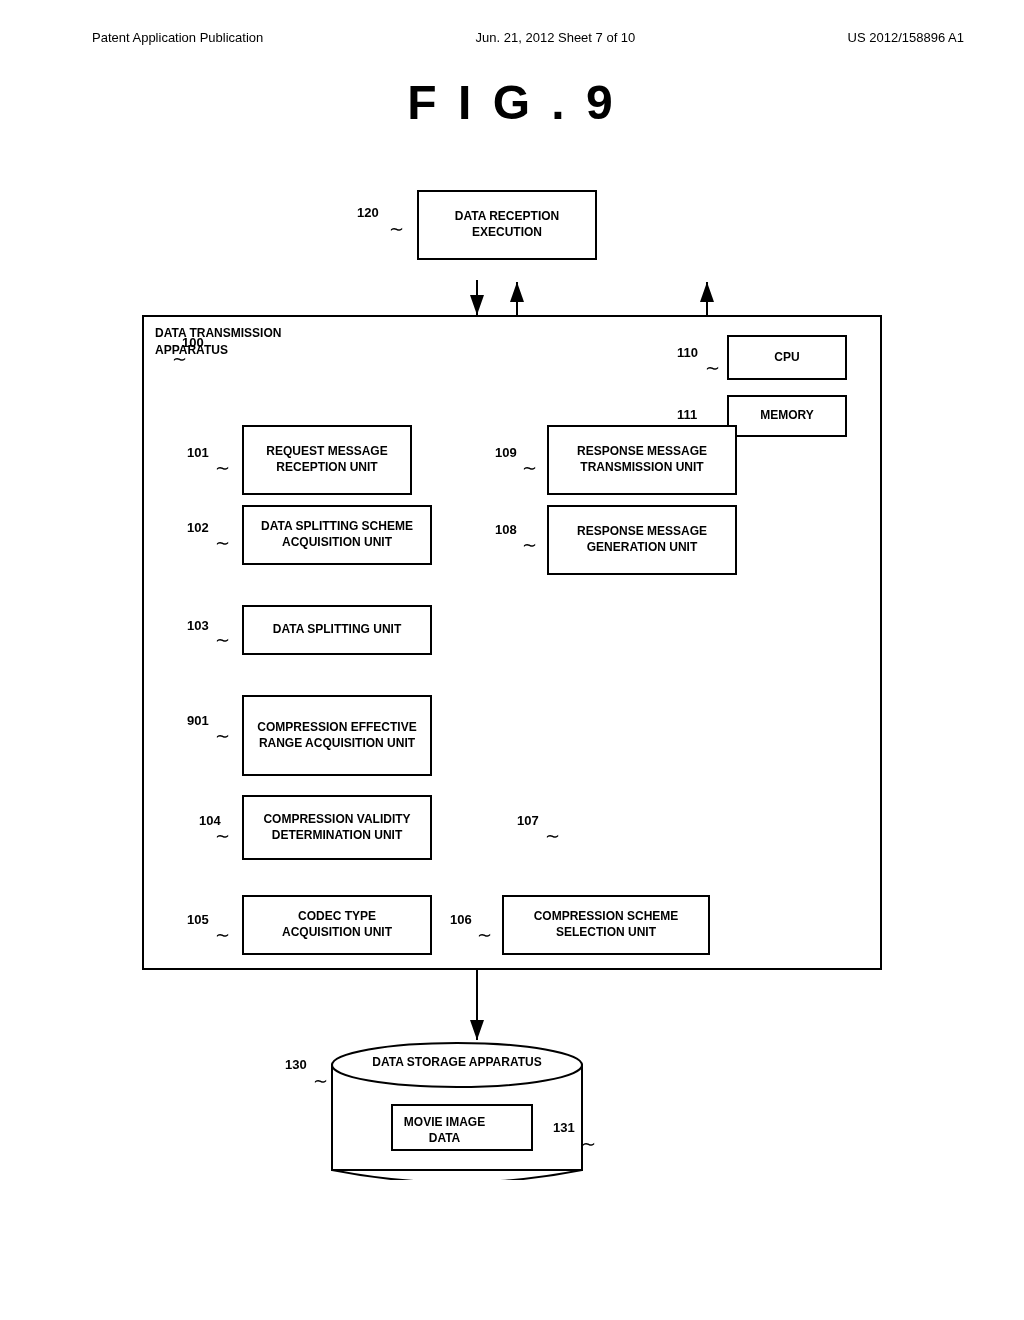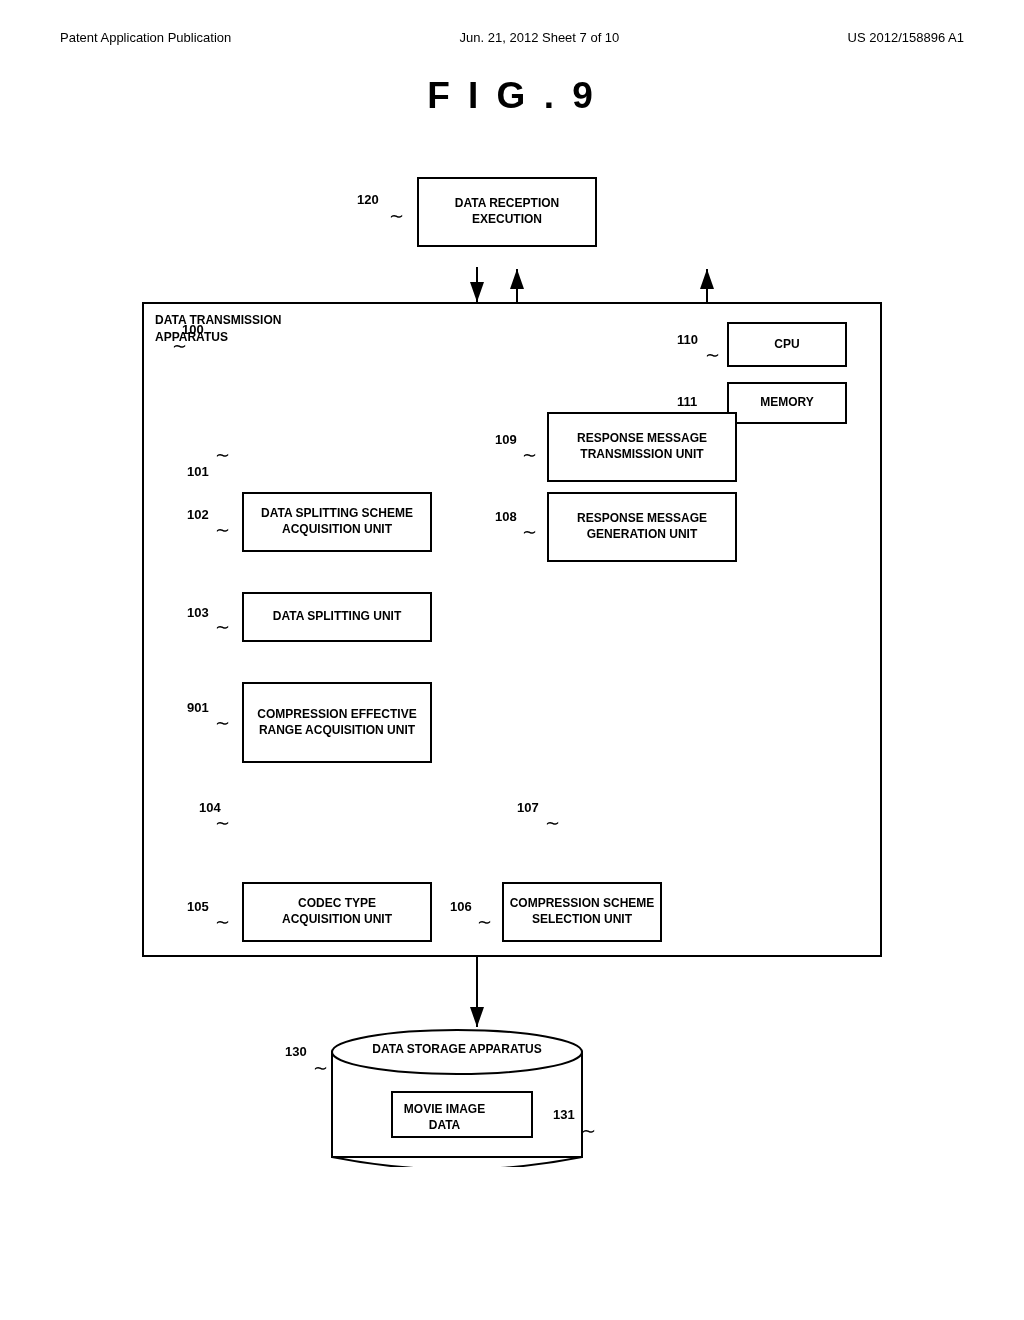--- a/index.html
+++ b/index.html
@@ -17,29 +17,30 @@
       background: #fff;
       padding: 30px 60px;
     }
 
     .header {
       display: flex;
       justify-content: space-between;
       align-items: center;
       margin-bottom: 30px;
       font-size: 13px;
+      margin-left: 32px;
     }
 
     .header-left { font-weight: normal; }
     .header-right { font-weight: normal; }
     .header-center { font-size: 13px; }
 
     .fig-title {
       text-align: center;
-      font-size: 37px;
+      font-size: 48px;
       font-weight: bold;
       letter-spacing: 4px;
       margin-bottom: 30px;
       margin-top: 10px;
     }
 
     .diagram-area {
       position: relative;
       width: 850px;
       margin: 0 auto;
@@ -151,21 +152,25 @@
     </div>
     <div class="label-ref" style="left:590px; top:185px;">110</div>
     <span style="position:absolute; left:618px; top:197px; font-size:18px;">∼</span>
 
     <div class="box" style="left:640px; top:235px; width:120px; height:42px;">
       <span>MEMORY</span>
     </div>
     <div class="label-ref" style="left:590px; top:247px;">111</div>
     <span style="position:absolute; left:618px; top:258px; font-size:18px;">∼</span>
 
-    <div class="label-ref" style="left:100px; top:285px;margin-top:32px;">101</div>
+    <div class="box" style="left:155px; top:265px; width:170px; height:70px;">
+      <span style="white-space:pre-line;">REQUEST MESSAGE
+RECEPTION UNIT</span>
+    </div>
+    <div class="label-ref" style="left:100px; top:285px;">101</div>
     <span style="position:absolute; left:128px; top:297px; font-size:18px;">∼</span>
 
     <div class="box" style="left:460px; top:265px; width:190px; height:70px;">
       <span style="white-space:pre-line;">RESPONSE MESSAGE
 TRANSMISSION UNIT</span>
     </div>
     <div class="label-ref" style="left:408px; top:285px;">109</div>
     <span style="position:absolute; left:435px; top:297px; font-size:18px;">∼</span>
 
     <div class="box" style="left:155px; top:345px; width:190px; height:60px;">
@@ -188,34 +193,38 @@
     <div class="label-ref" style="left:100px; top:458px;">103</div>
     <span style="position:absolute; left:128px; top:469px; font-size:18px;">∼</span>
 
     <div class="box" style="left:155px; top:535px; width:190px; height:81px;">
       <span style="white-space:pre-line;">COMPRESSION EFFECTIVE
 RANGE ACQUISITION UNIT</span>
     </div>
     <div class="label-ref" style="left:100px; top:553px;">901</div>
     <span style="position:absolute; left:128px; top:565px; font-size:18px;">∼</span>
 
+    <div class="box" style="left:155px; top:635px; width:190px; height:65px;">
+      <span style="white-space:pre-line;">COMPRESSION VALIDITY
+DETERMINATION UNIT</span>
+    </div>
     <div class="label-ref" style="left:112px; top:653px;">104</div>
     <span style="position:absolute; left:128px; top:665px; font-size:18px;">∼</span>
 
     <div class="label-ref" style="left:430px; top:653px;">107</div>
     <span style="position:absolute; left:458px; top:665px; font-size:18px;">∼</span>
 
     <div class="box" style="left:155px; top:735px; width:190px; height:60px;">
       <span style="white-space:pre-line;">CODEC TYPE
 ACQUISITION UNIT</span>
     </div>
     <div class="label-ref" style="left:100px; top:752px;">105</div>
     <span style="position:absolute; left:128px; top:764px; font-size:18px;">∼</span>
 
-    <div class="box" style="left:415px; top:735px; width:160px; height:60px;">
+    <div class="box" style="left:415px; top:735px; width:208px; height:60px;">
       <span style="white-space:pre-line;">COMPRESSION SCHEME
 SELECTION UNIT</span>
     </div>
     <div class="label-ref" style="left:363px; top:752px;">106</div>
     <span style="position:absolute; left:390px; top:764px; font-size:18px;">∼</span>
 
     <svg style="position:absolute; left:240px; top:880px; width:260px; height:140px;" viewBox="0 0 260 140" xmlns="http://www.w3.org/2000/svg">
 
       <rect x="5" y="25" width="250" height="105" fill="#fff" stroke="#000" stroke-width="2"></rect>
 

